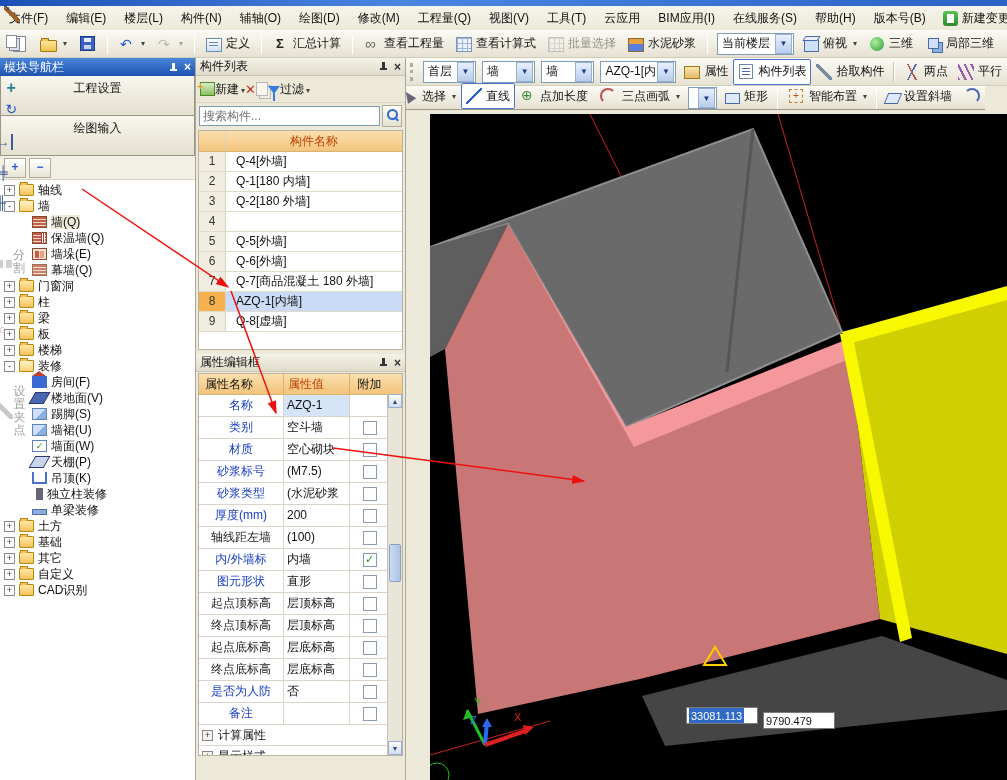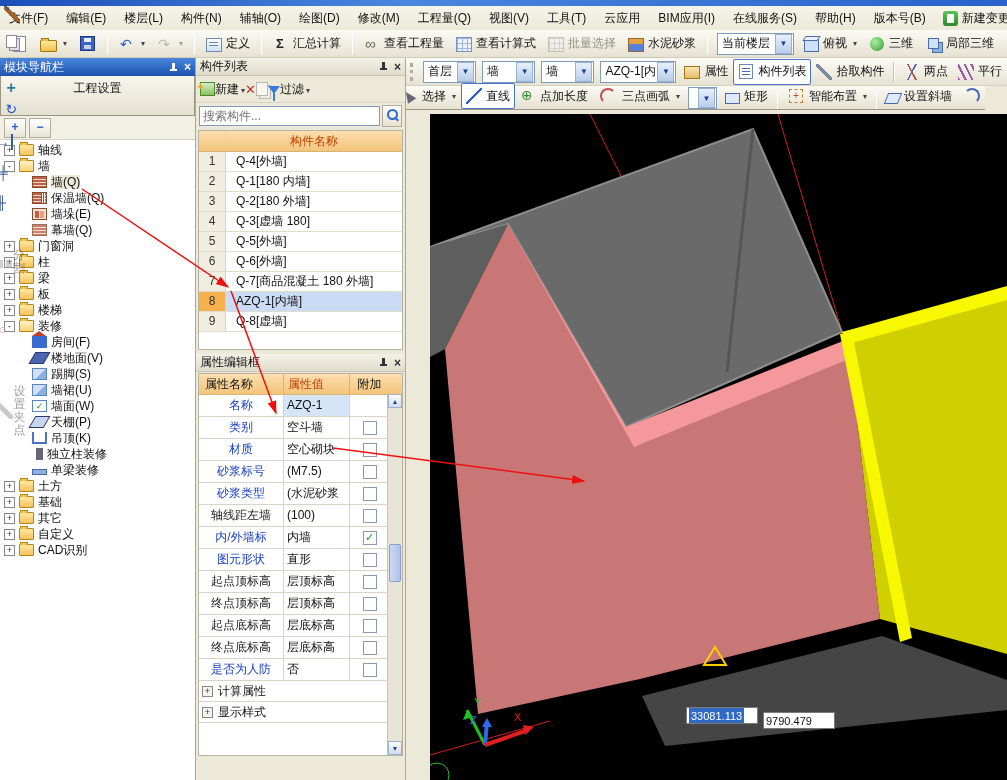--- a/index.html
+++ b/index.html
@@ -367,20 +367,21 @@
     </div>
 </div>
 
 <div id="nav-panel" class="abs">
   <div id="nav-title" class="panel-title">
     <span class="pt-label">模块导航栏</span>
     <span class="pin"></span>
     <span class="closex">×</span>
   </div>
   <div class="nav-btn">工程设置</div>
+  <div class="nav-btn">绘图输入</div>
   <div id="nav-minibar">
     <span class="mini-btn">+</span>
     <span class="mini-btn">−</span>
   </div>
   <div id="nav-tree">
 
   <div class="titem">
       <span class="texp">+</span>
       <span class="tico ic-folder"></span>
       <span class="tlabel">轴线</span>
@@ -545,21 +546,20 @@
         <div class="crow">
         <span class="cnum">2</span>
         <span class="cname">Q-1[180 内墙]</span>
       </div>
         <div class="crow">
         <span class="cnum">3</span>
         <span class="cname">Q-2[180 外墙]</span>
       </div>
         <div class="crow">
         <span class="cnum">4</span>
-        <span class="cname">Q-3[虚墙 180]</span>
       </div>
         <div class="crow">
         <span class="cnum">5</span>
         <span class="cname">Q-5[外墙]</span>
       </div>
         <div class="crow">
         <span class="cnum">6</span>
         <span class="cname">Q-6[外墙]</span>
       </div>
         <div class="crow">
@@ -615,20 +615,27 @@
             <span class="cb"></span>
           </span>
       </div>
         <div class="prow blue">
         <span class="plabel">砂浆类型</span>
         <span class="pvalue">(水泥砂浆</span>
         <span class="pextra">
             <span class="cb"></span>
           </span>
       </div>
+        <div class="prow blue">
+        <span class="plabel">厚度(mm)</span>
+        <span class="pvalue">200</span>
+        <span class="pextra">
+            <span class="cb"></span>
+          </span>
+      </div>
         <div class="prow">
         <span class="plabel">轴线距左墙</span>
         <span class="pvalue">(100)</span>
         <span class="pextra">
             <span class="cb"></span>
           </span>
       </div>
         <div class="prow blue checked">
         <span class="plabel">内/外墙标</span>
         <span class="pvalue">内墙</span>
@@ -667,20 +674,27 @@
         <div class="prow">
         <span class="plabel">终点底标高</span>
         <span class="pvalue">层底标高</span>
         <span class="pextra">
             <span class="cb"></span>
           </span>
       </div>
         <div class="prow blue">
         <span class="plabel">是否为人防</span>
         <span class="pvalue">否</span>
+        <span class="pextra">
+            <span class="cb"></span>
+          </span>
+      </div>
+        <div class="prow blue">
+        <span class="plabel">备注</span>
+        <span class="pvalue"></span>
         <span class="pextra">
             <span class="cb"></span>
           </span>
       </div>
       </div>
     <div>
 
     <div class="pgroup">
         <span class="pg-exp">+</span>
         <span>计算属性</span>

